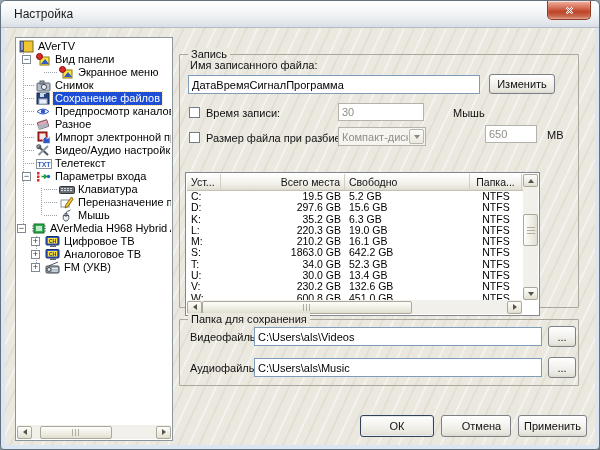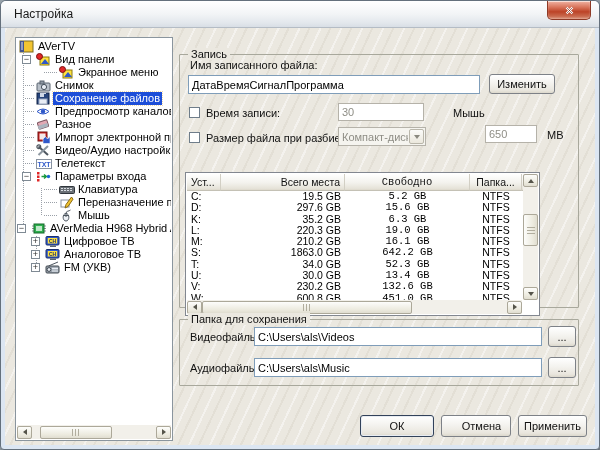--- a/index.html
+++ b/index.html
@@ -65,21 +65,21 @@
   .table{position:absolute;background:#fff;border:1px solid #828790;}
   .thead{position:absolute;left:1px;top:1px;right:1px;height:17px;display:flex;}
   .th{height:17px;background:linear-gradient(#ffffff,#f3f2ed 55%,#e6e3d9 90%,#ddd9cc);
       border-right:1px solid #d2cfc4;border-bottom:1px solid #c4c1b5;font-size:10.5px;color:#111;
       padding:2px 4px 0 4px;white-space:nowrap;overflow:hidden;}
   .tbody{position:absolute;left:1px;top:18px;right:17px;bottom:15px;overflow:hidden;}
   .tr{display:flex;height:11.3px;}
   .td{font-size:10.5px;line-height:11px;color:#000;padding:0 4px;white-space:nowrap;overflow:hidden;}
   .col0{width:34px;text-align:left;}
   .col1{width:124px;text-align:right;}
-  .col2{width:125px;text-align:center;font-family:Liberation Mono, monospace;}
+  .col2{width:125px;text-align:left;}
   .col3{width:52px;text-align:center;}
   .th.col-fill{flex:1;border-right:none;}
   .vscroll{position:absolute;top:1px;right:1px;width:15px;bottom:15px;background:#f2f0ea;}
   .vscroll .sb-btn{position:absolute;left:0;width:15px;}
   .vthumb{position:absolute;left:0;width:15px;height:32px;background:linear-gradient(90deg,#fdfdfb,#eceade 70%,#e0ddd0);
           border:1px solid #aca899;border-radius:2px;display:flex;align-items:center;justify-content:center;}
   .table .hscroll{right:17px;background:#f2f0ea;}
   
   .footer-btn{height:22px;}
 </style>

